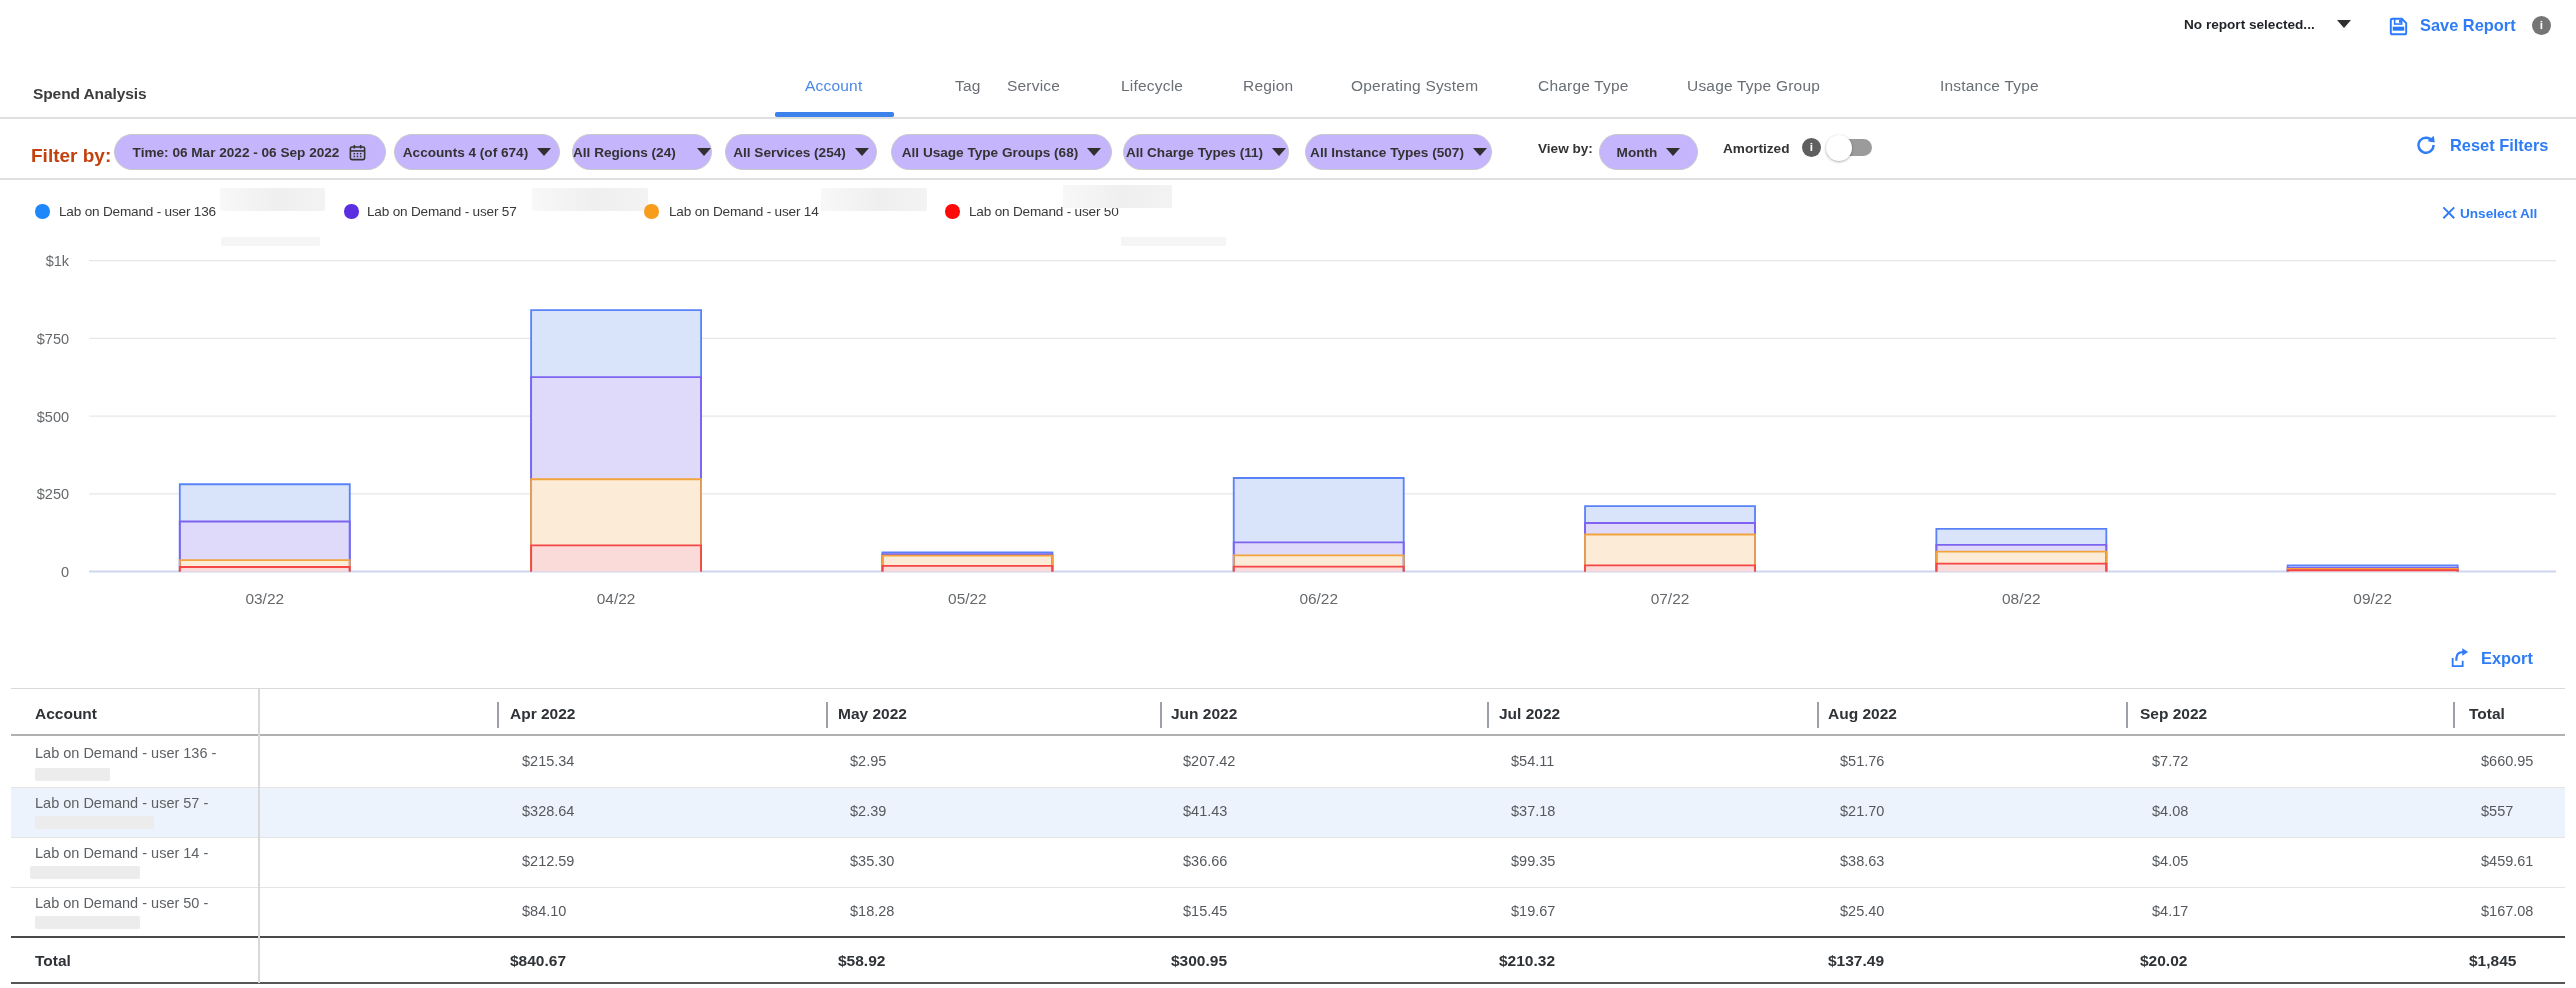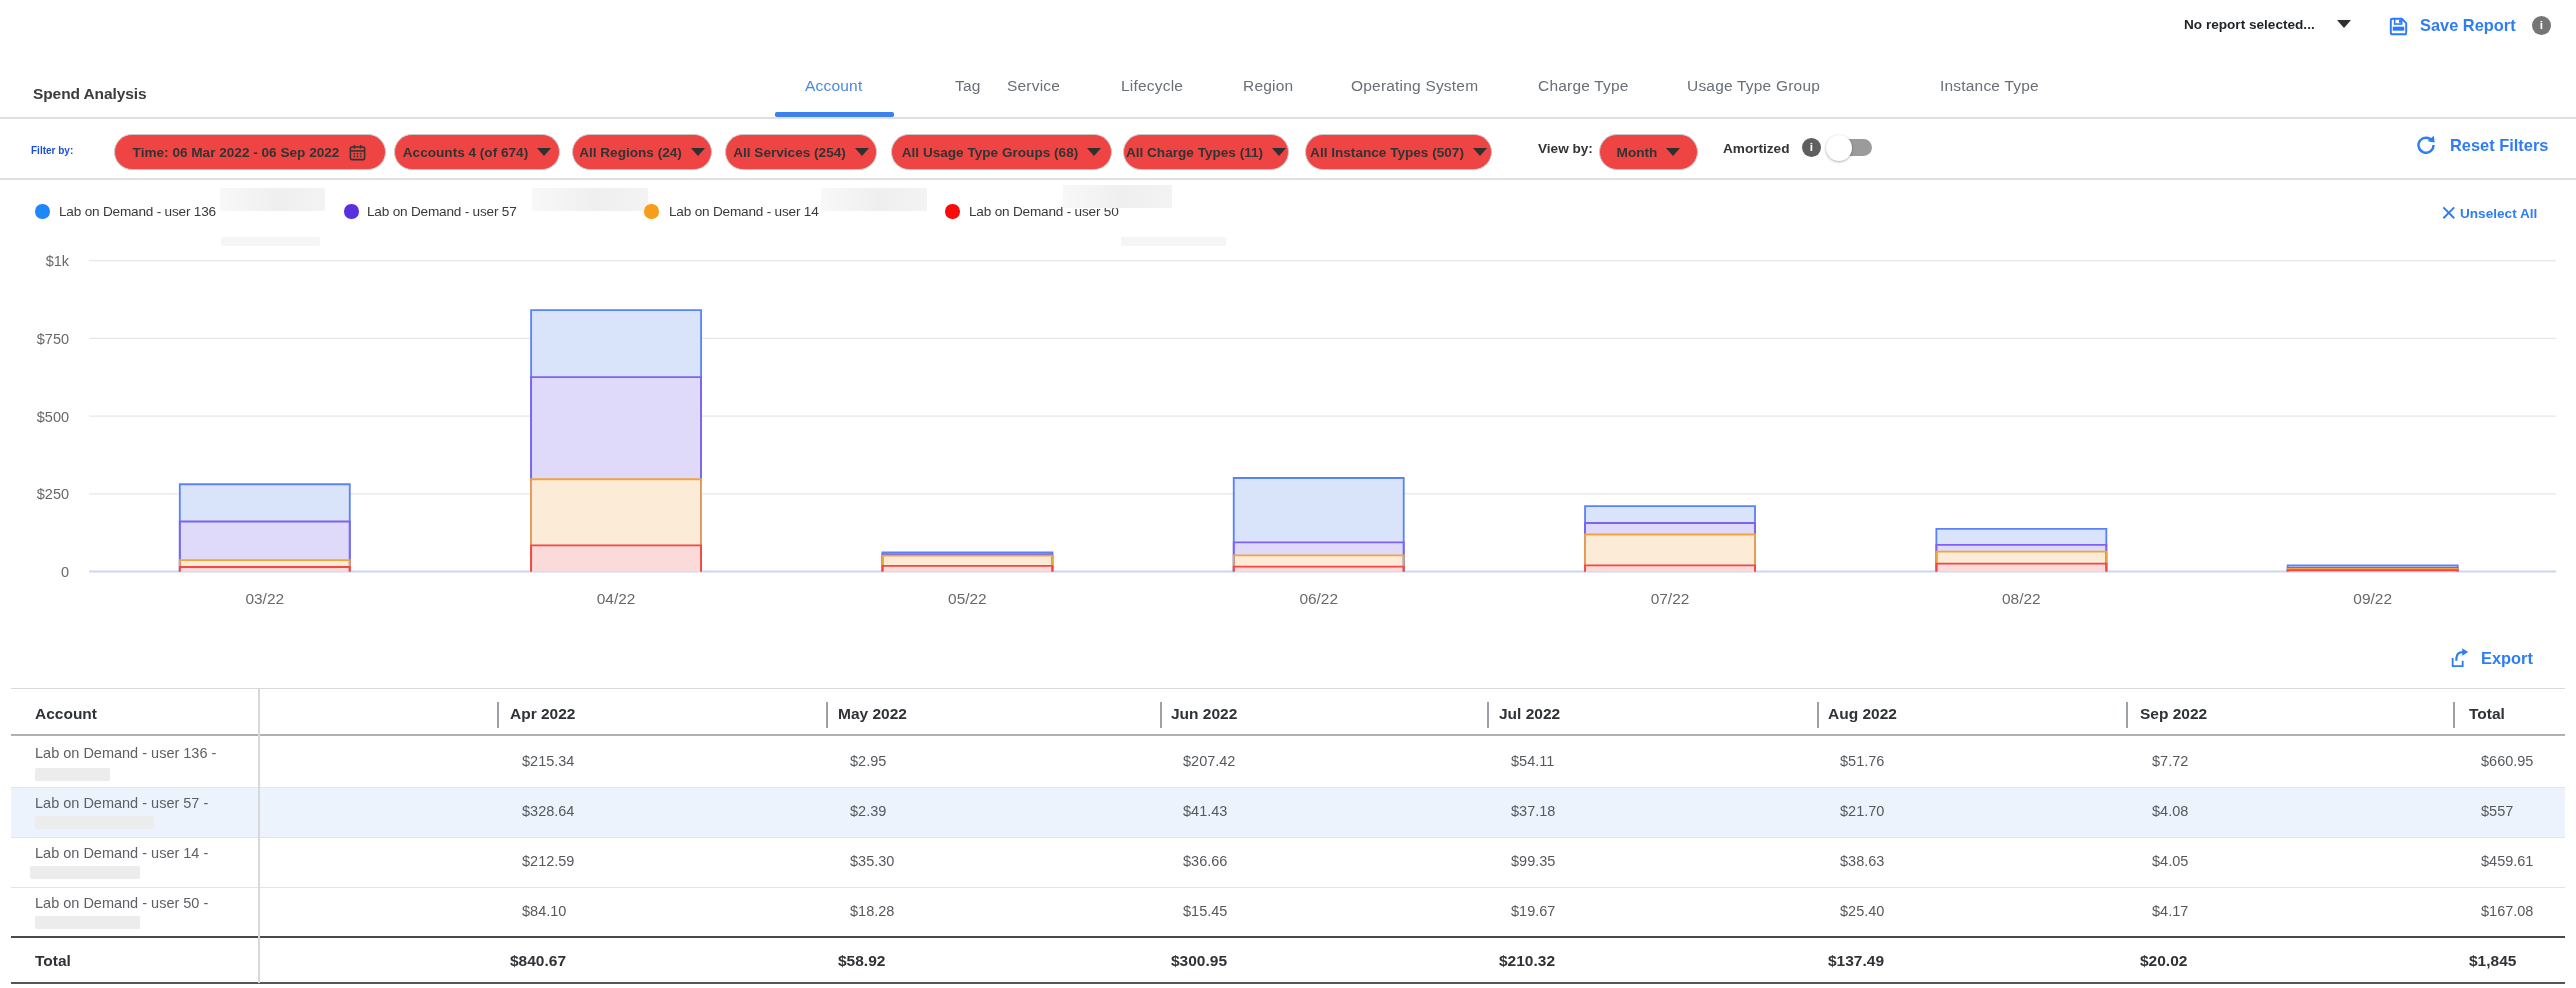--- a/index.html
+++ b/index.html
@@ -4,21 +4,21 @@
 <style>
   * { margin:0; padding:0; box-sizing:border-box; }
   html,body { background:#fff; }
   #page { position:relative; width:2576px; height:989px; background:#fff;
           font-family:"Liberation Sans", sans-serif; overflow:hidden; }
   .abs { position:absolute; }
   .blue { color:#2e7cf6; }
   .caret { width:0; height:0; border-left:7.3px solid transparent; border-right:7.3px solid transparent; border-top:8.2px solid #2f2f2f; }
   .pill { position:absolute; top:134px; height:36px; border:1.8px solid #c9c9c9; border-radius:18px;
           display:flex; align-items:center; justify-content:center; gap:9px;
-          font-size:13.6px; font-weight:bold; color:#333; background:#ef4444; }
+          font-size:13.6px; font-weight:bold; color:#333; background:#c4b5fd; }
   .legdot { position:absolute; top:204px; width:14.5px; height:14.5px; border-radius:50%; }
   .legtxt { position:absolute; top:205px; font-size:13.6px; color:#3a3a3a; line-height:13.6px; letter-spacing:-0.2px; }
   .legblur { position:absolute; top:188px; height:23px; background:linear-gradient(90deg,#f8f8f8 0%,#efefef 55%,#f3f3f3 100%); border-radius:1.8px; }
   .tab { position:absolute; top:78px; font-size:15.5px; letter-spacing:0.2px; color:#696f75; line-height:15.5px; white-space:nowrap; }
   .hdrtick { position:absolute; width:1.8px; height:25.5px; top:702px; background:#9aa0a6; }
   .th { position:absolute; font-size:15.5px; font-weight:bold; color:#2f3337; line-height:15.5px; white-space:nowrap; }
   .td { position:absolute; font-size:14.5px; color:#55595e; line-height:14.5px; white-space:nowrap;margin-left:12px; }
   .acct { position:absolute; font-size:14.5px; color:#5d6165; line-height:14.5px; white-space:nowrap; }
   .tblur { position:absolute; height:12.7px; background:#ececec; border-radius:1.8px; }
   .rowline { position:absolute; left:11px; width:2554px; height:0.9px; background:#e4e4e4; }
@@ -46,42 +46,42 @@
   <div class="tab" style="left:1007px;">Service</div>
   <div class="tab" style="left:1121px;">Lifecycle</div>
   <div class="tab" style="left:1243px;">Region</div>
   <div class="tab" style="left:1351px;">Operating System</div>
   <div class="tab" style="left:1538px;">Charge Type</div>
   <div class="tab" style="left:1687px;">Usage Type Group</div>
   <div class="tab" style="left:1940px;">Instance Type</div>
   <div class="abs" style="left:775px; top:112px; width:119px; height:4.5px; background:#3b82ec; border-radius:1.8px;"></div>
   <div class="abs" style="left:0; top:117px; width:2576px; height:1.8px; background:#e0e0e0;"></div>
 
-  <div class="abs" style="left:31px; top:145px; font-size:10px; font-weight:bold; color:#1d4ed8;">Filter by:</div>
+  <div class="abs" style="left:31px; top:145px; font-size:19px; font-weight:bold; color:#c2410c;">Filter by:</div>
 
   <div class="pill" style="left:114px; width:272px;">
     <span>Time: 06 Mar 2022 - 06 Sep 2022</span>
     <svg width="19" height="19" viewBox="0 0 24 24" fill="none" stroke="#333" stroke-width="2">
       <rect x="3" y="5" width="18" height="16" rx="2"></rect>
       <line x1="8" y1="2.5" x2="8" y2="7"></line>
         <line x1="16" y1="2.5" x2="16" y2="7"></line>
       <line x1="3" y1="10" x2="21" y2="10"></line>
       <line x1="7" y1="13.5" x2="9" y2="13.5"></line>
         <line x1="11" y1="13.5" x2="13" y2="13.5"></line>
         <line x1="15" y1="13.5" x2="17" y2="13.5"></line>
       <line x1="7" y1="17" x2="9" y2="17"></line>
         <line x1="11" y1="17" x2="13" y2="17"></line>
         <line x1="15" y1="17" x2="17" y2="17"></line>
     </svg>
   </div>
   <div class="pill" style="left:394px; width:166px;">
       <span>Accounts 4 (of 674)</span>
       <span class="caret"></span>
     </div>
-  <div class="pill" style="left:572px; width:140px;">
+  <div class="pill" style="left:572px; width:140px;justify-content:space-between;">
       <span>All Regions (24)</span>
       <span class="caret"></span>
     </div>
   <div class="pill" style="left:725px; width:152px;">
       <span>All Services (254)</span>
       <span class="caret"></span>
     </div>
   <div class="pill" style="left:891px; width:221px;">
       <span>All Usage Type Groups (68)</span>
       <span class="caret"></span>

